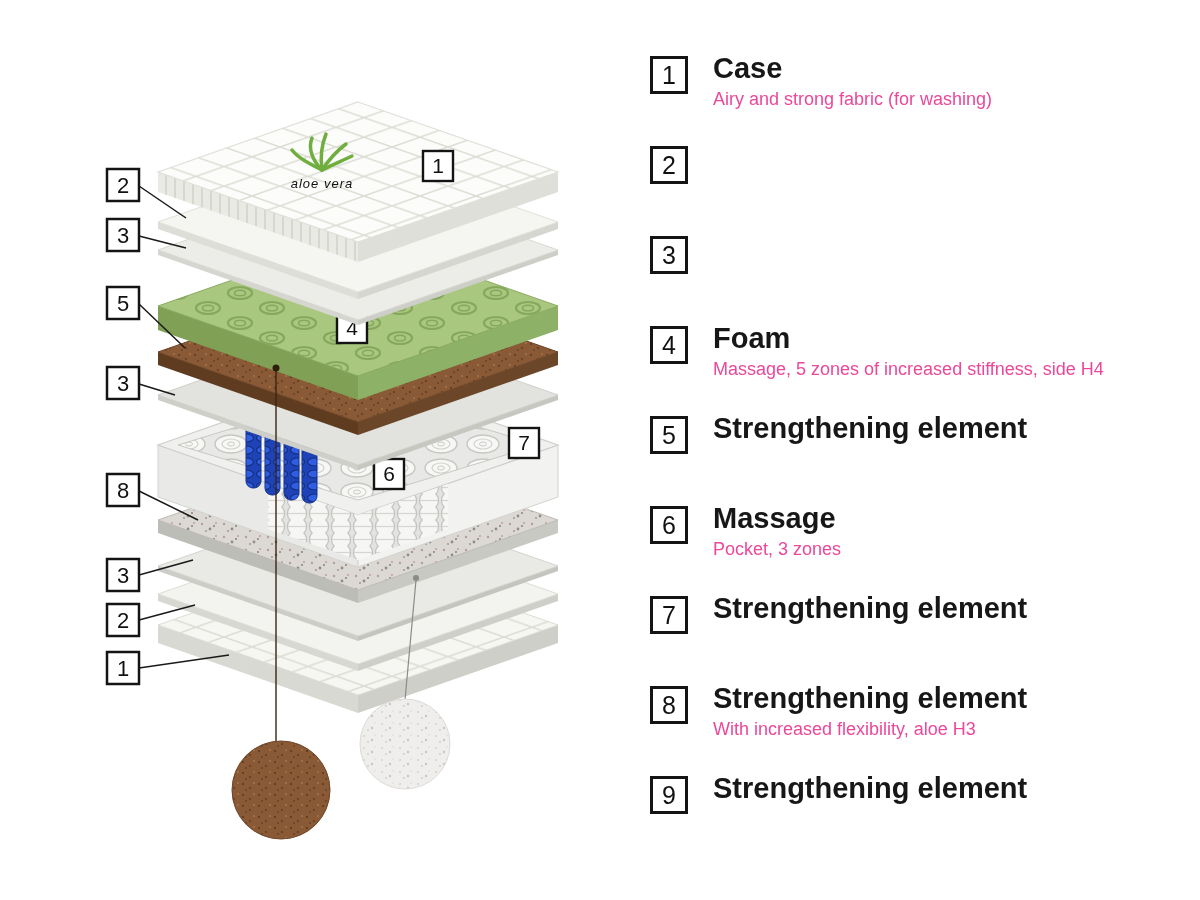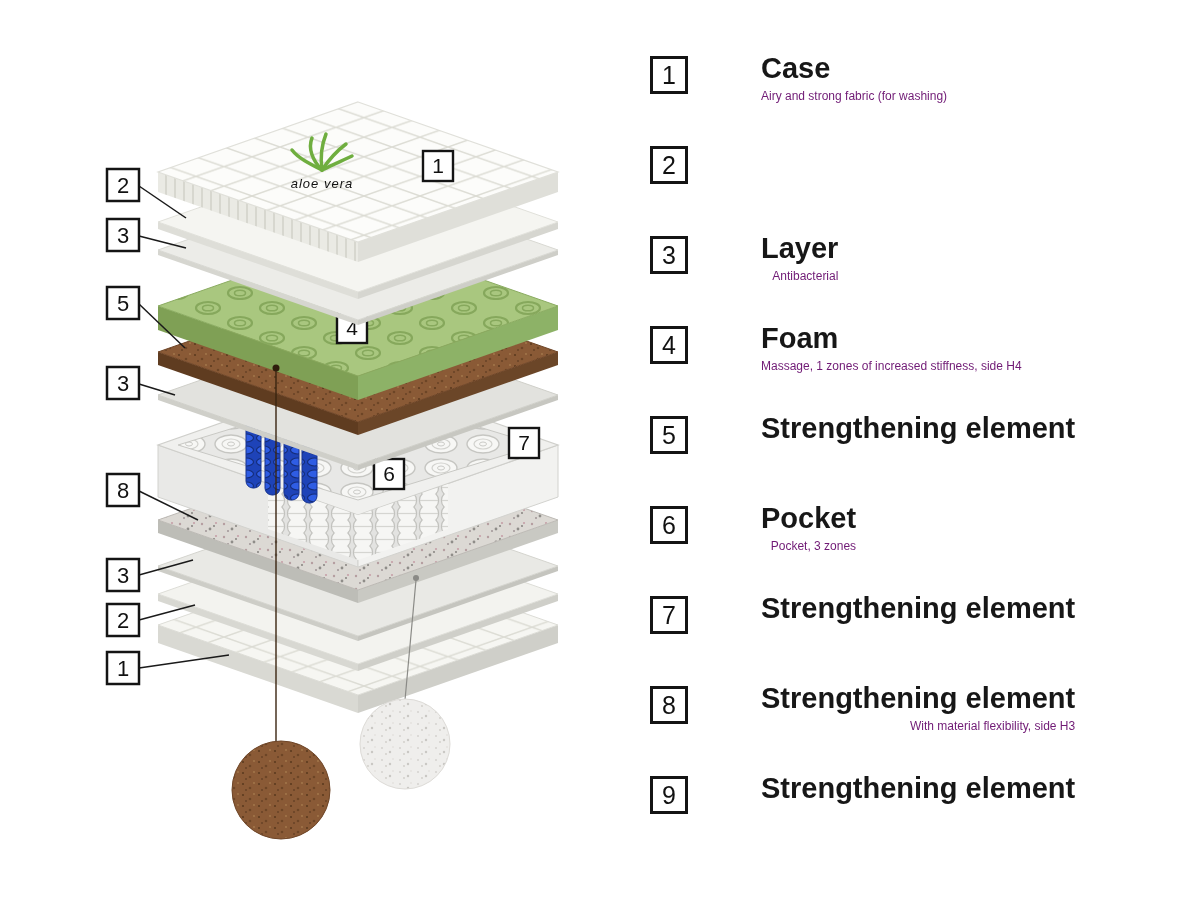--- a/index.html
+++ b/index.html
@@ -11,23 +11,23 @@
   #diagram text { font-family:"Liberation Sans", sans-serif; fill:#111; }
   .callout-num { font-size:22px; }
   .face-num { font-size:21px; }
   .logo-text { font-size:13px; font-style:italic; fill:#7ab648; letter-spacing:1px; }
 
   #legend { position:absolute; left:650px; top:52px; display:flex; flex-direction:column; }
   .legend-item { display:flex; align-items:flex-start; height:90px; }
   .num-box { width:38px; height:38px; border:3px solid #141414; background:#ffffff;
              display:flex; align-items:center; justify-content:center;
              font-size:25px; font-weight:500; color:#111; margin-top:4px; flex:0 0 auto; }
-  .legend-text { margin-left:73px; }
+  .legend-text { margin-left:25px; }
   .legend-title { font-size:29px; font-weight:700; color:#171717; line-height:1.15; }
-  .legend-subtitle { font-size:12px; color:#701a75; margin-top:4px;text-align:right; }
+  .legend-subtitle { font-size:18px; color:#ec4899; margin-top:4px; }
 </style>
 </head>
 <body>
 
 <div id="app">
 
   <svg id="diagram" width="620" height="900" viewBox="0 0 620 900">
     <defs>
       <pattern id="quilt" width="56" height="19.6" patternUnits="userSpaceOnUse">
         <path d="M0 9.8 L28 0 L56 9.8 L28 19.6 Z" fill="none" stroke="#dcdcd4" stroke-width="1.4"></path>
@@ -257,71 +257,67 @@
     <div class="legend-item">
       <div class="num-box">
         <span>2</span>
       </div>
     </div>
 
     <div class="legend-item">
       <div class="num-box">
         <span>3</span>
       </div>
-      <div class="legend-text">
-        <div class="legend-title">Layer</div>
-        <div class="legend-subtitle">Antibacterial</div>
-      </div>
     </div>
 
     <div class="legend-item">
       <div class="num-box">
         <span>4</span>
       </div>
       <div class="legend-text">
         <div class="legend-title">Foam</div>
-        <div class="legend-subtitle">Massage, 1 zones of increased stiffness, side H4</div>
+        <div class="legend-subtitle">Massage, 5 zones of increased stiffness, side H4</div>
       </div>
     </div>
 
     <div class="legend-item">
       <div class="num-box">
         <span>5</span>
       </div>
       <div class="legend-text">
         <div class="legend-title">Strengthening element</div>
       </div>
     </div>
 
     <div class="legend-item">
       <div class="num-box">
         <span>6</span>
       </div>
       <div class="legend-text">
-        <div class="legend-title">Pocket</div>
+        <div class="legend-title">Massage</div>
         <div class="legend-subtitle">Pocket, 3 zones</div>
       </div>
     </div>
 
     <div class="legend-item">
       <div class="num-box">
         <span>7</span>
       </div>
       <div class="legend-text">
         <div class="legend-title">Strengthening element</div>
       </div>
     </div>
 
     <div class="legend-item">
       <div class="num-box">
         <span>8</span>
       </div>
       <div class="legend-text">
         <div class="legend-title">Strengthening element</div>
-        <div class="legend-subtitle">With material flexibility, side H3</div>
+        <div class="legend-subtitle">With increased flexibility, aloe H3</div>
       </div>
     </div>
 
     <div class="legend-item">
       <div class="num-box">
         <span>9</span>
       </div>
       <div class="legend-text">
         <div class="legend-title">Strengthening element</div>
       </div>

